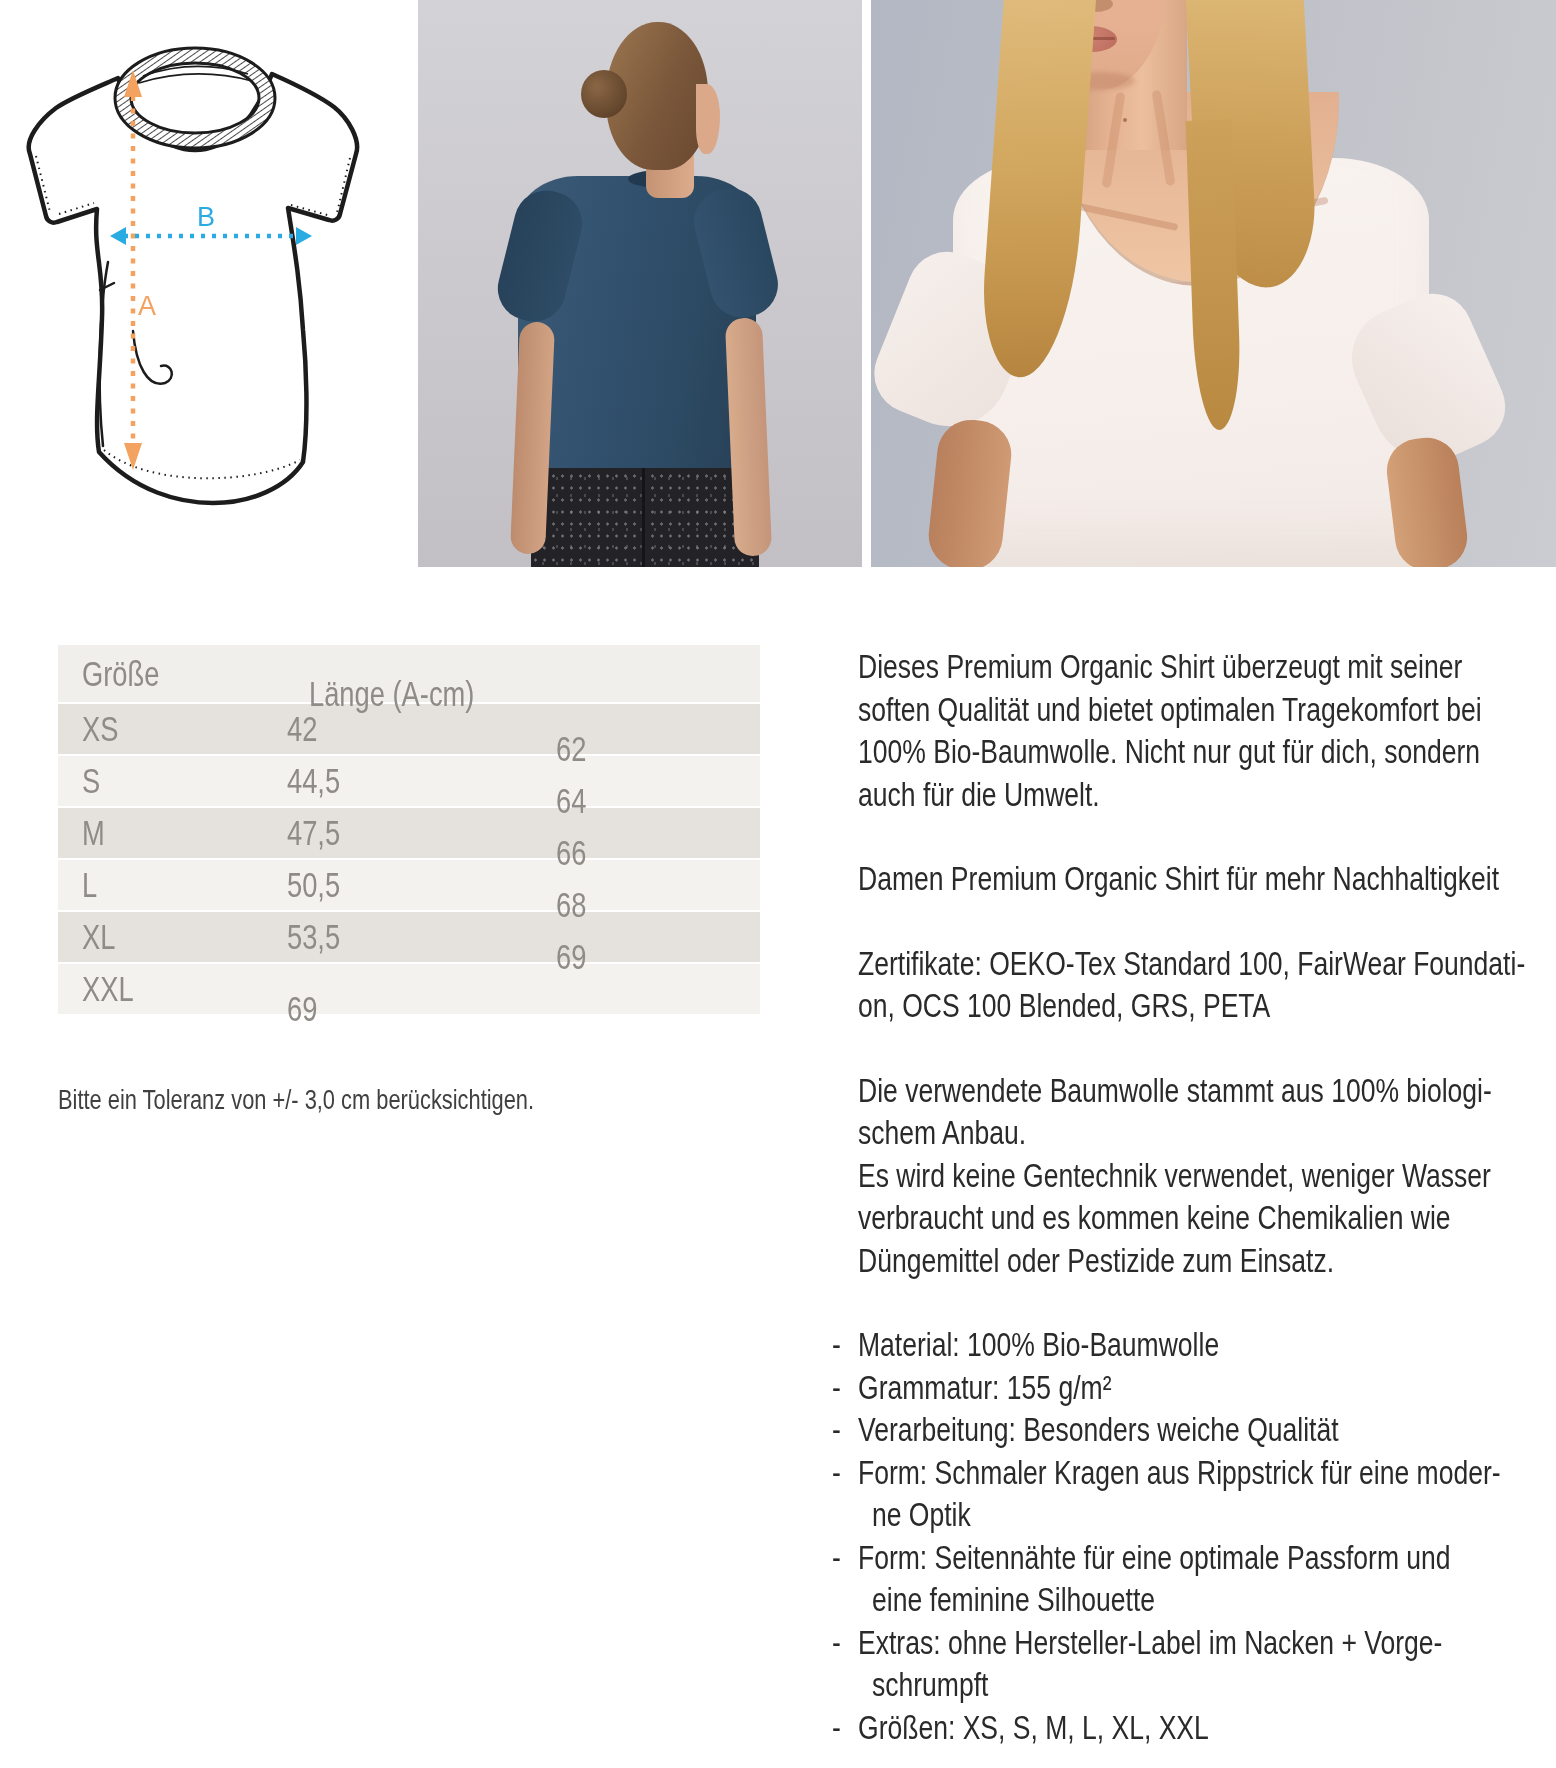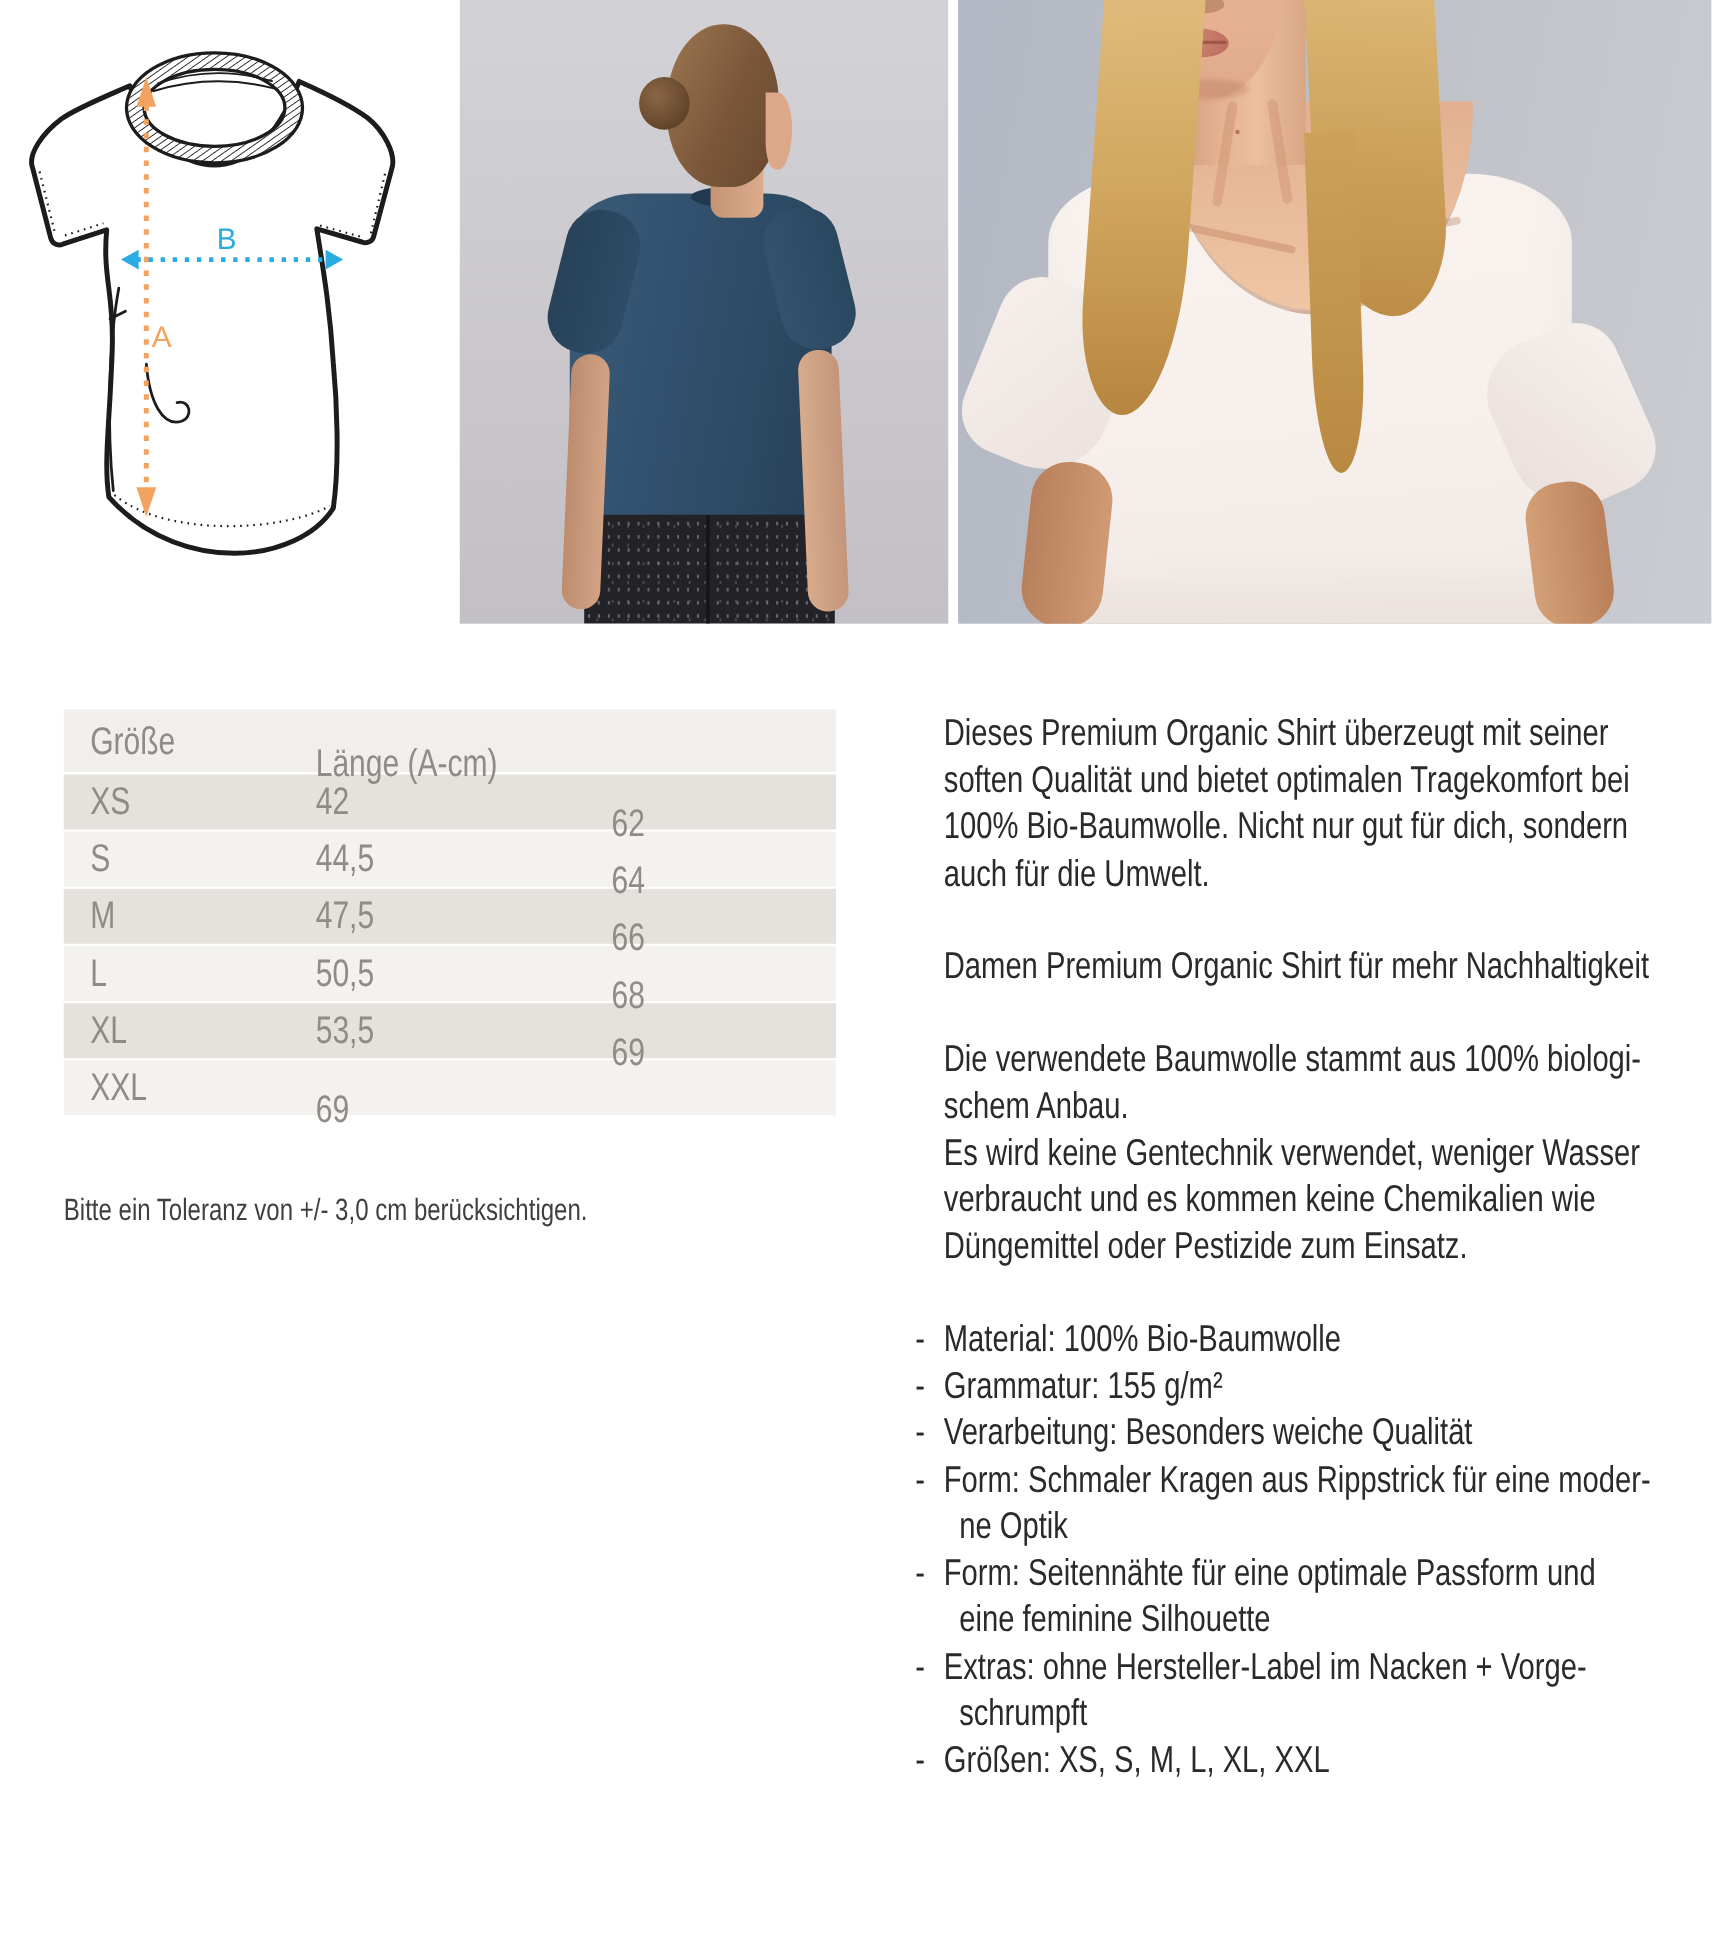--- a/index.html
+++ b/index.html
@@ -95,21 +95,21 @@
     background:linear-gradient(185deg,#ddb876 0%,#cda15a 50%,#bd8d46 100%);}
   #photo-front .hair-right2{left:320px;top:120px;width:46px;height:310px;
     border-radius:0 0 50% 50% / 0 0 30% 34%;transform:rotate(-2deg);
     background:linear-gradient(180deg,#cda15a,#b98941);}
   #photo-front .mole1{left:252px;top:118px;width:4px;height:4px;border-radius:50%;background:#ad7753;}
   #photo-front .mole2{left:330px;top:252px;width:4px;height:4px;border-radius:50%;background:#ad7753;}
 
   
   #size-table{left:58px;top:645px;width:702px;font-size:35px;}
   .trow{display:flex;height:50px;margin-bottom:2px;}
-  .trow.thead{height:57px;background:#f1efec;}
+  .trow.thead{height:57px;background:#f1efec;gap:22px;}
   .trow.dark{background:#e5e2de;}
   .trow.light{background:#f4f2ef;}
   .tcell{display:flex;align-items:center;height:100%;box-sizing:border-box;padding-left:24px;color:#8f8b86;}
   .tcell.c0{width:205px;}
   .tcell.c1{width:269px;}
   .tcell.c2{width:228px;margin-top:20px;}
 
   
   #tolerance{left:58px;top:1078px;font-size:28px;line-height:44px;color:#404040;}
 
@@ -301,20 +301,24 @@
     <div class="para">
       <div class="dline"><span class="cond">Dieses Premium Organic Shirt überzeugt mit seiner</span></div>
       <div class="dline"><span class="cond">soften Qualität und bietet optimalen Tragekomfort bei</span></div>
       <div class="dline"><span class="cond">100% Bio-Baumwolle. Nicht nur gut für dich, sondern</span></div>
       <div class="dline"><span class="cond">auch für die Umwelt.</span></div>
     </div>
     <div class="para">
       <div class="dline"><span class="cond">Damen Premium Organic Shirt für mehr Nachhaltigkeit</span></div>
     </div>
     <div class="para">
+      <div class="dline"><span class="cond">Zertifikate: OEKO-Tex Standard 100, FairWear Foundati-</span></div>
+      <div class="dline"><span class="cond">on, OCS 100 Blended, GRS, PETA</span></div>
+    </div>
+    <div class="para">
       <div class="dline"><span class="cond">Die verwendete Baumwolle stammt aus 100% biologi-</span></div>
       <div class="dline"><span class="cond">schem Anbau.</span></div>
       <div class="dline"><span class="cond">Es wird keine Gentechnik verwendet, weniger Wasser</span></div>
       <div class="dline"><span class="cond">verbraucht und es kommen keine Chemikalien wie</span></div>
       <div class="dline"><span class="cond">Düngemittel oder Pestizide zum Einsatz.</span></div>
     </div>
     <div class="bullets">
       <div class="bullet">
         <span class="dash cond">-</span>
         <div class="blines">

